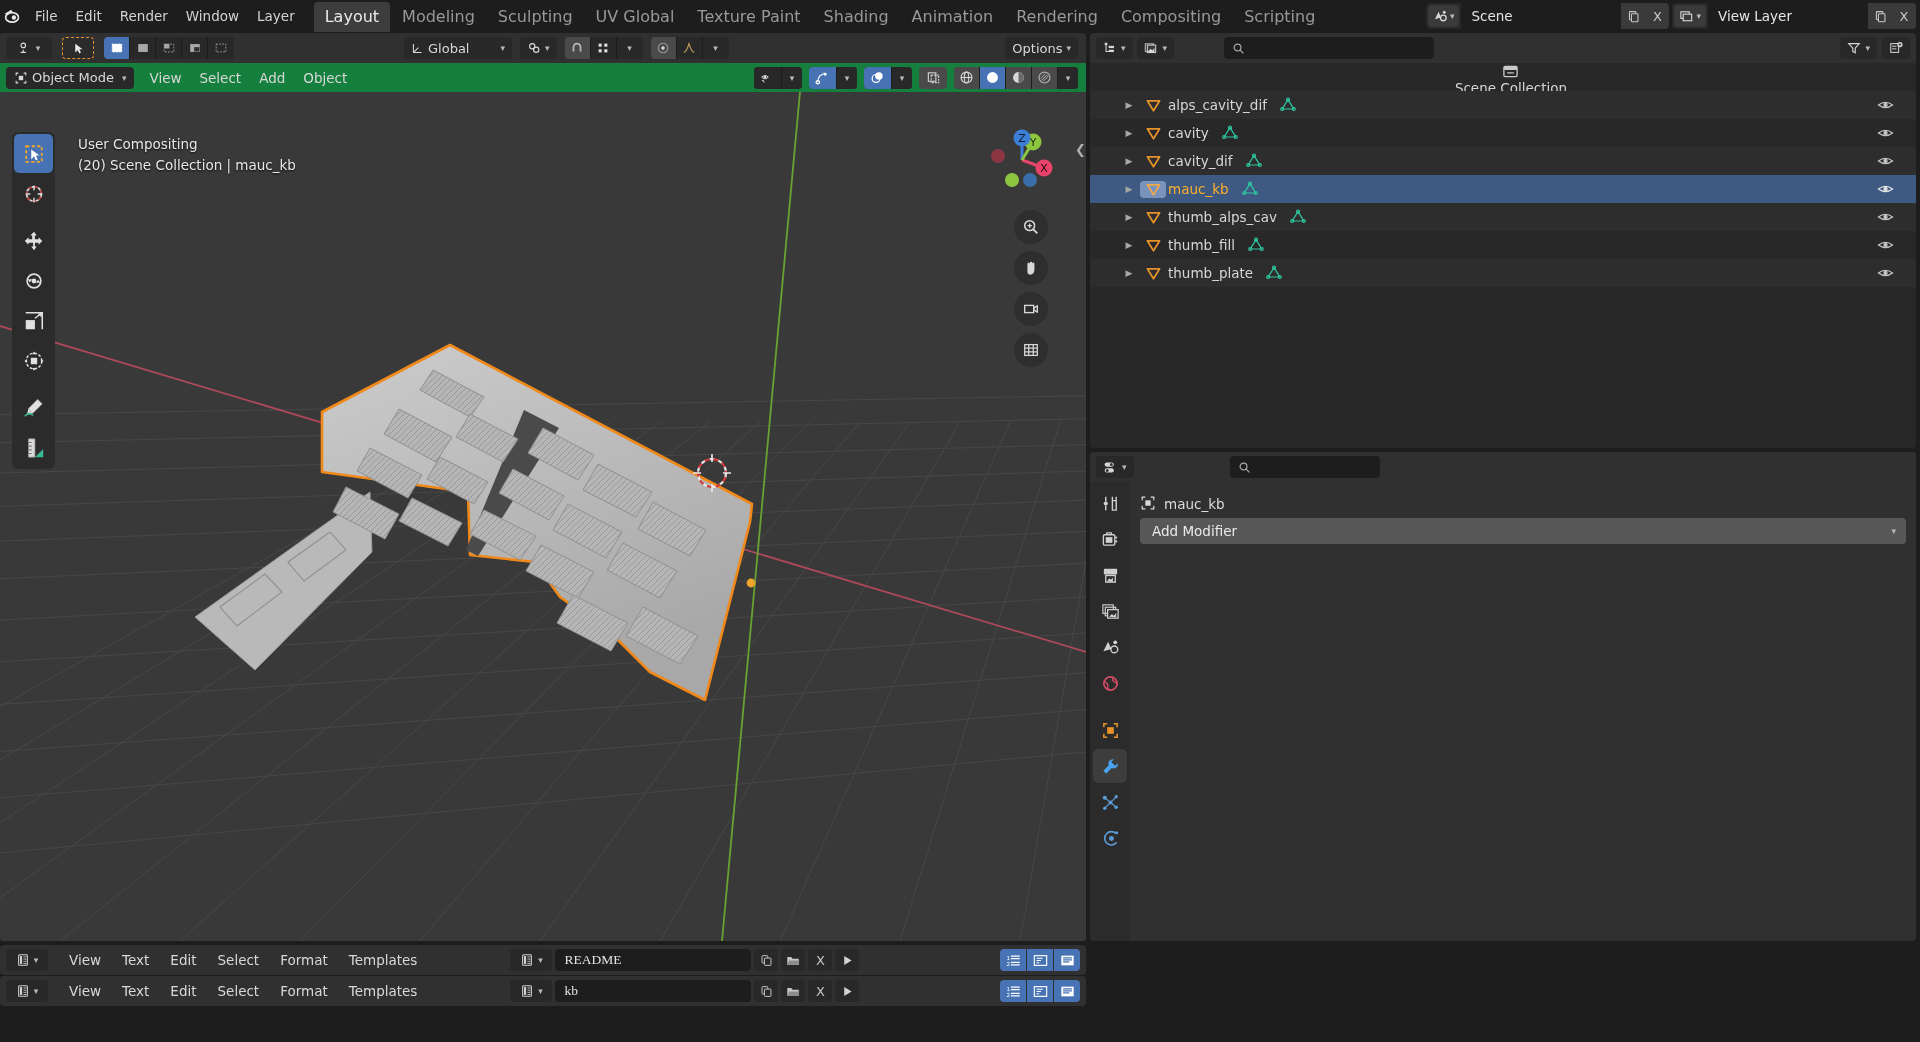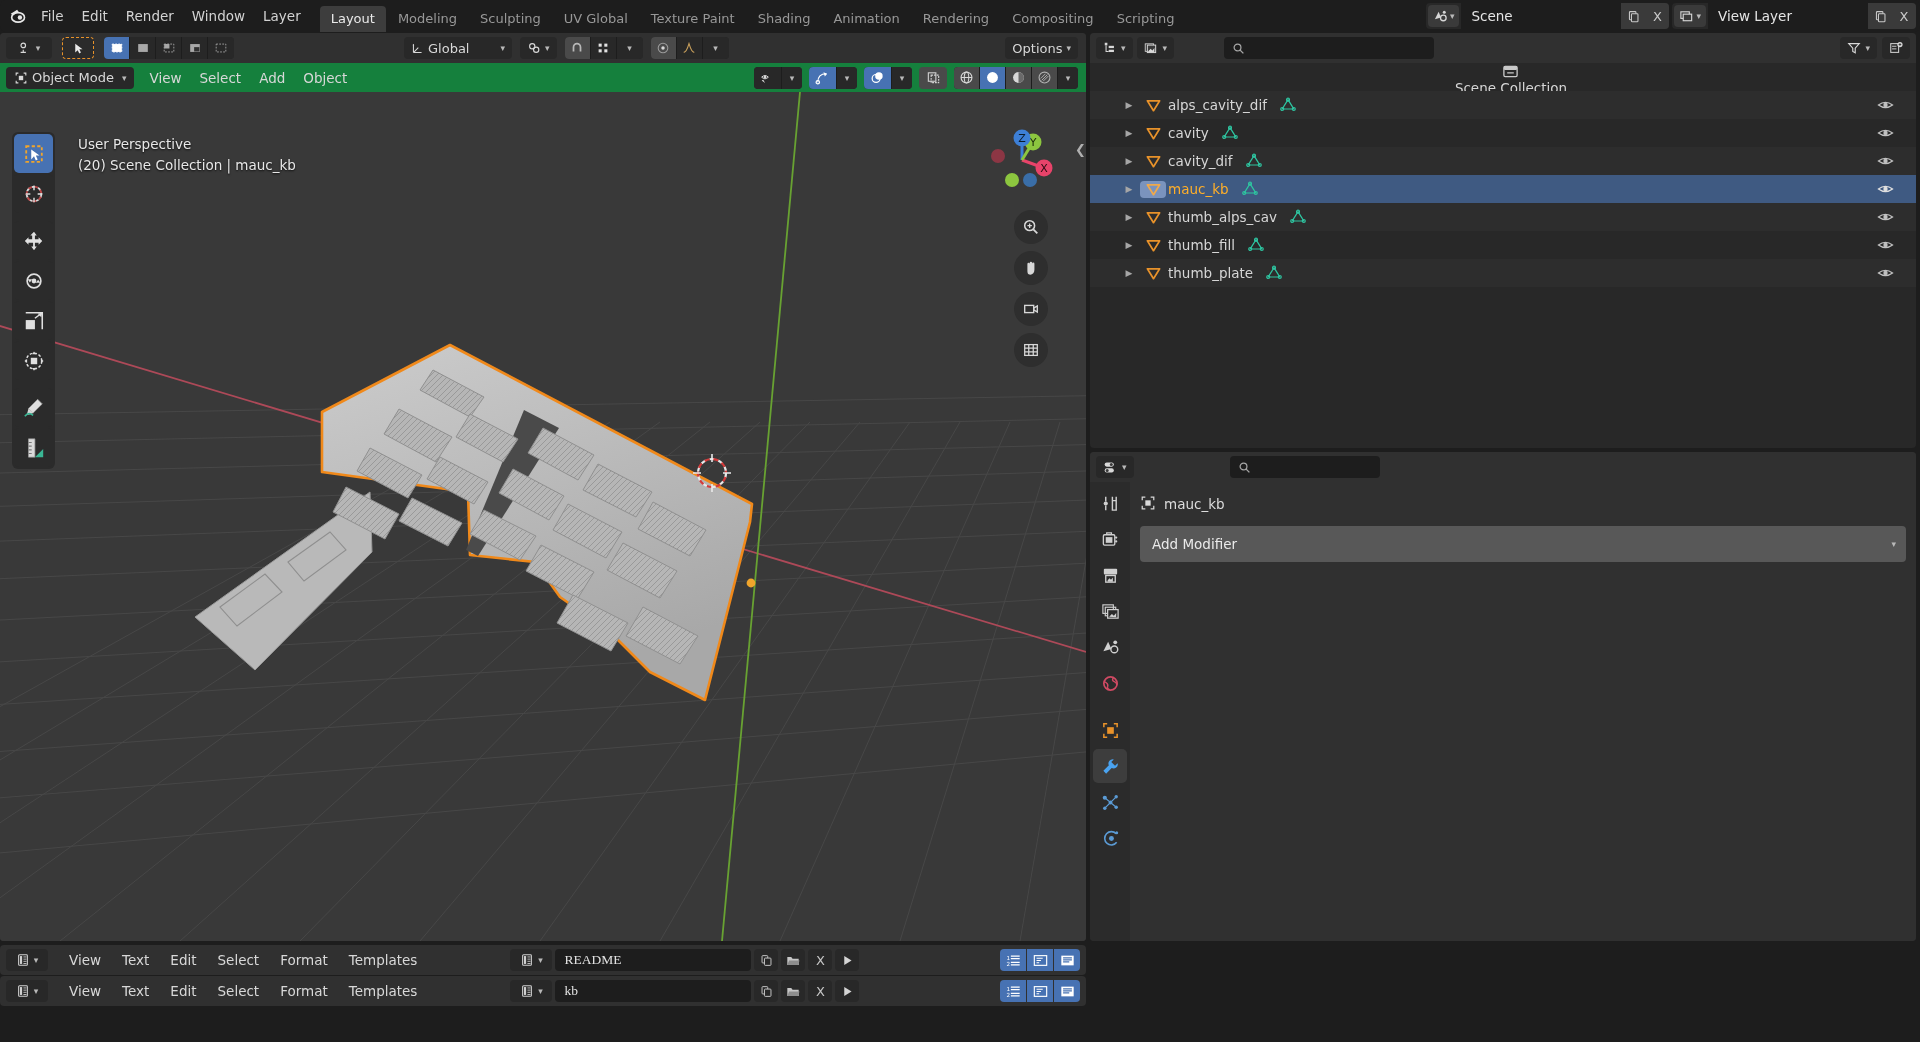--- a/index.html
+++ b/index.html
@@ -9,30 +9,30 @@
     font-family: "DejaVu Sans", "Liberation Sans", sans-serif;
     font-size: 13px;
     color: #e5e5e5;
     overflow: hidden;
   }
   .app { position: relative; width: 1920px; height: 1042px; }
 
   
   .topbar {
     position: absolute; left:0; top:0; width:1920px; height:32px;
-    background:#1d1d1d; display:flex; align-items:center; padding-left:6px;border-radius:6px;
+    background:#1d1d1d; display:flex; align-items:center; border-radius:6px;
   }
   .blender-logo { width:26px; height:26px; display:flex; align-items:center; justify-content:center; }
   .menu-item {
     padding: 3px 9px; font-size:13.5px; color:#d3d3d3; border-radius:3px; cursor:default;
     white-space:nowrap;
   }
   .ws-tabs { display:flex; align-items:flex-end; height:32px; margin-left:10px; }
   .ws-tab {
-    padding:5px 11px 6px; font-size:13px; color:#989898; border-radius:4px 4px 0 0;
+    padding:5px 11px 6px; font-size:16px; color:#989898; border-radius:4px 4px 0 0;
     white-space:nowrap; margin-right:1px;
   }
   .ws-tab.active { background:#3d3d3d; color:#e9e9e9; }
   .topbar-right {
     position:absolute; right:4px; top:3px; display:flex; align-items:center; gap:3px; height:26px;
   }
   .scene-block, .viewlayer-block {
     display:flex; align-items:center; height:26px; background:#282828; border-radius:4px;
   }
   .idblock-icon {
@@ -137,21 +137,21 @@
   .props-body { position:absolute; left:0; top:30px; width:100%; height:459px; display:flex; }
   .props-tabs {
     width:40px; background:#2b2b2b; padding-top:4px; display:flex; flex-direction:column; align-items:center; gap:2px;
   }
   .ptab { width:34px; height:34px; display:flex; align-items:center; justify-content:center; border-radius:5px; }
   .ptab.active { background:#3d3d3d; }
   .ptab-gap { height:9px; }
   .props-main { flex:1; background:#303030; padding:8px 10px 0 10px; }
   .breadcrumb { display:flex; align-items:center; gap:8px; height:28px; font-size:13.5px; color:#dcdcdc; }
   .add-modifier {
-    margin-top:8px; height:36px; background:#585858; border-radius:4px;
+    margin-top:0; height:26px; background:#585858; border-radius:4px;
     display:flex; align-items:center; padding:0 12px; font-size:13.5px; color:#eaeaea;
     position:relative;
   }
   .add-modifier .chev { position:absolute; right:10px; }
   .pin-icon { position:absolute; right:14px; top:44px; }
 
   
   .texted {
     position:absolute; left:0; width:1086px; height:30px;
     background:#303030; border-radius:4px; display:flex; align-items:center; padding:0 6px; gap:3px;
@@ -532,21 +532,21 @@
         <g transform="translate(712,381)">
           <circle r="14" fill="none" stroke="#e8e8e8" stroke-width="2.2" stroke-dasharray="5 4"></circle>
           <circle r="14" fill="none" stroke="#d43b3b" stroke-width="2.2" stroke-dasharray="5 4" stroke-dashoffset="5"></circle>
           <path d="M-19 0 h8 M11 0 h8 M0 -19 v8 M0 11 v8" stroke="#eaeaea" stroke-width="1.6"></path>
         </g>
 
         <circle cx="751" cy="491" r="4.4" fill="#f0a52c"></circle>
       </svg>
 
       <div class="vp-text">
-        <div>User Perspective</div>
+        <div>User Compositing</div>
         <div>(20) Scene Collection | mauc_kb</div>
       </div>
 
       <div class="vp-toolbar">
         <div class="tool-btn active">
           <svg width="22" height="22" viewBox="0 0 24 24">
               <rect x="3.5" y="3.5" width="17" height="17" fill="none" stroke="#f0a52c" stroke-width="2" stroke-dasharray="3.5 2.5"></rect>
               <path d="M9 7 L9 18 L12 14.5 L14 19 L16 18 L14 13.5 L18 13.5z" fill="#ffffff"></path>
             </svg>
         </div>

